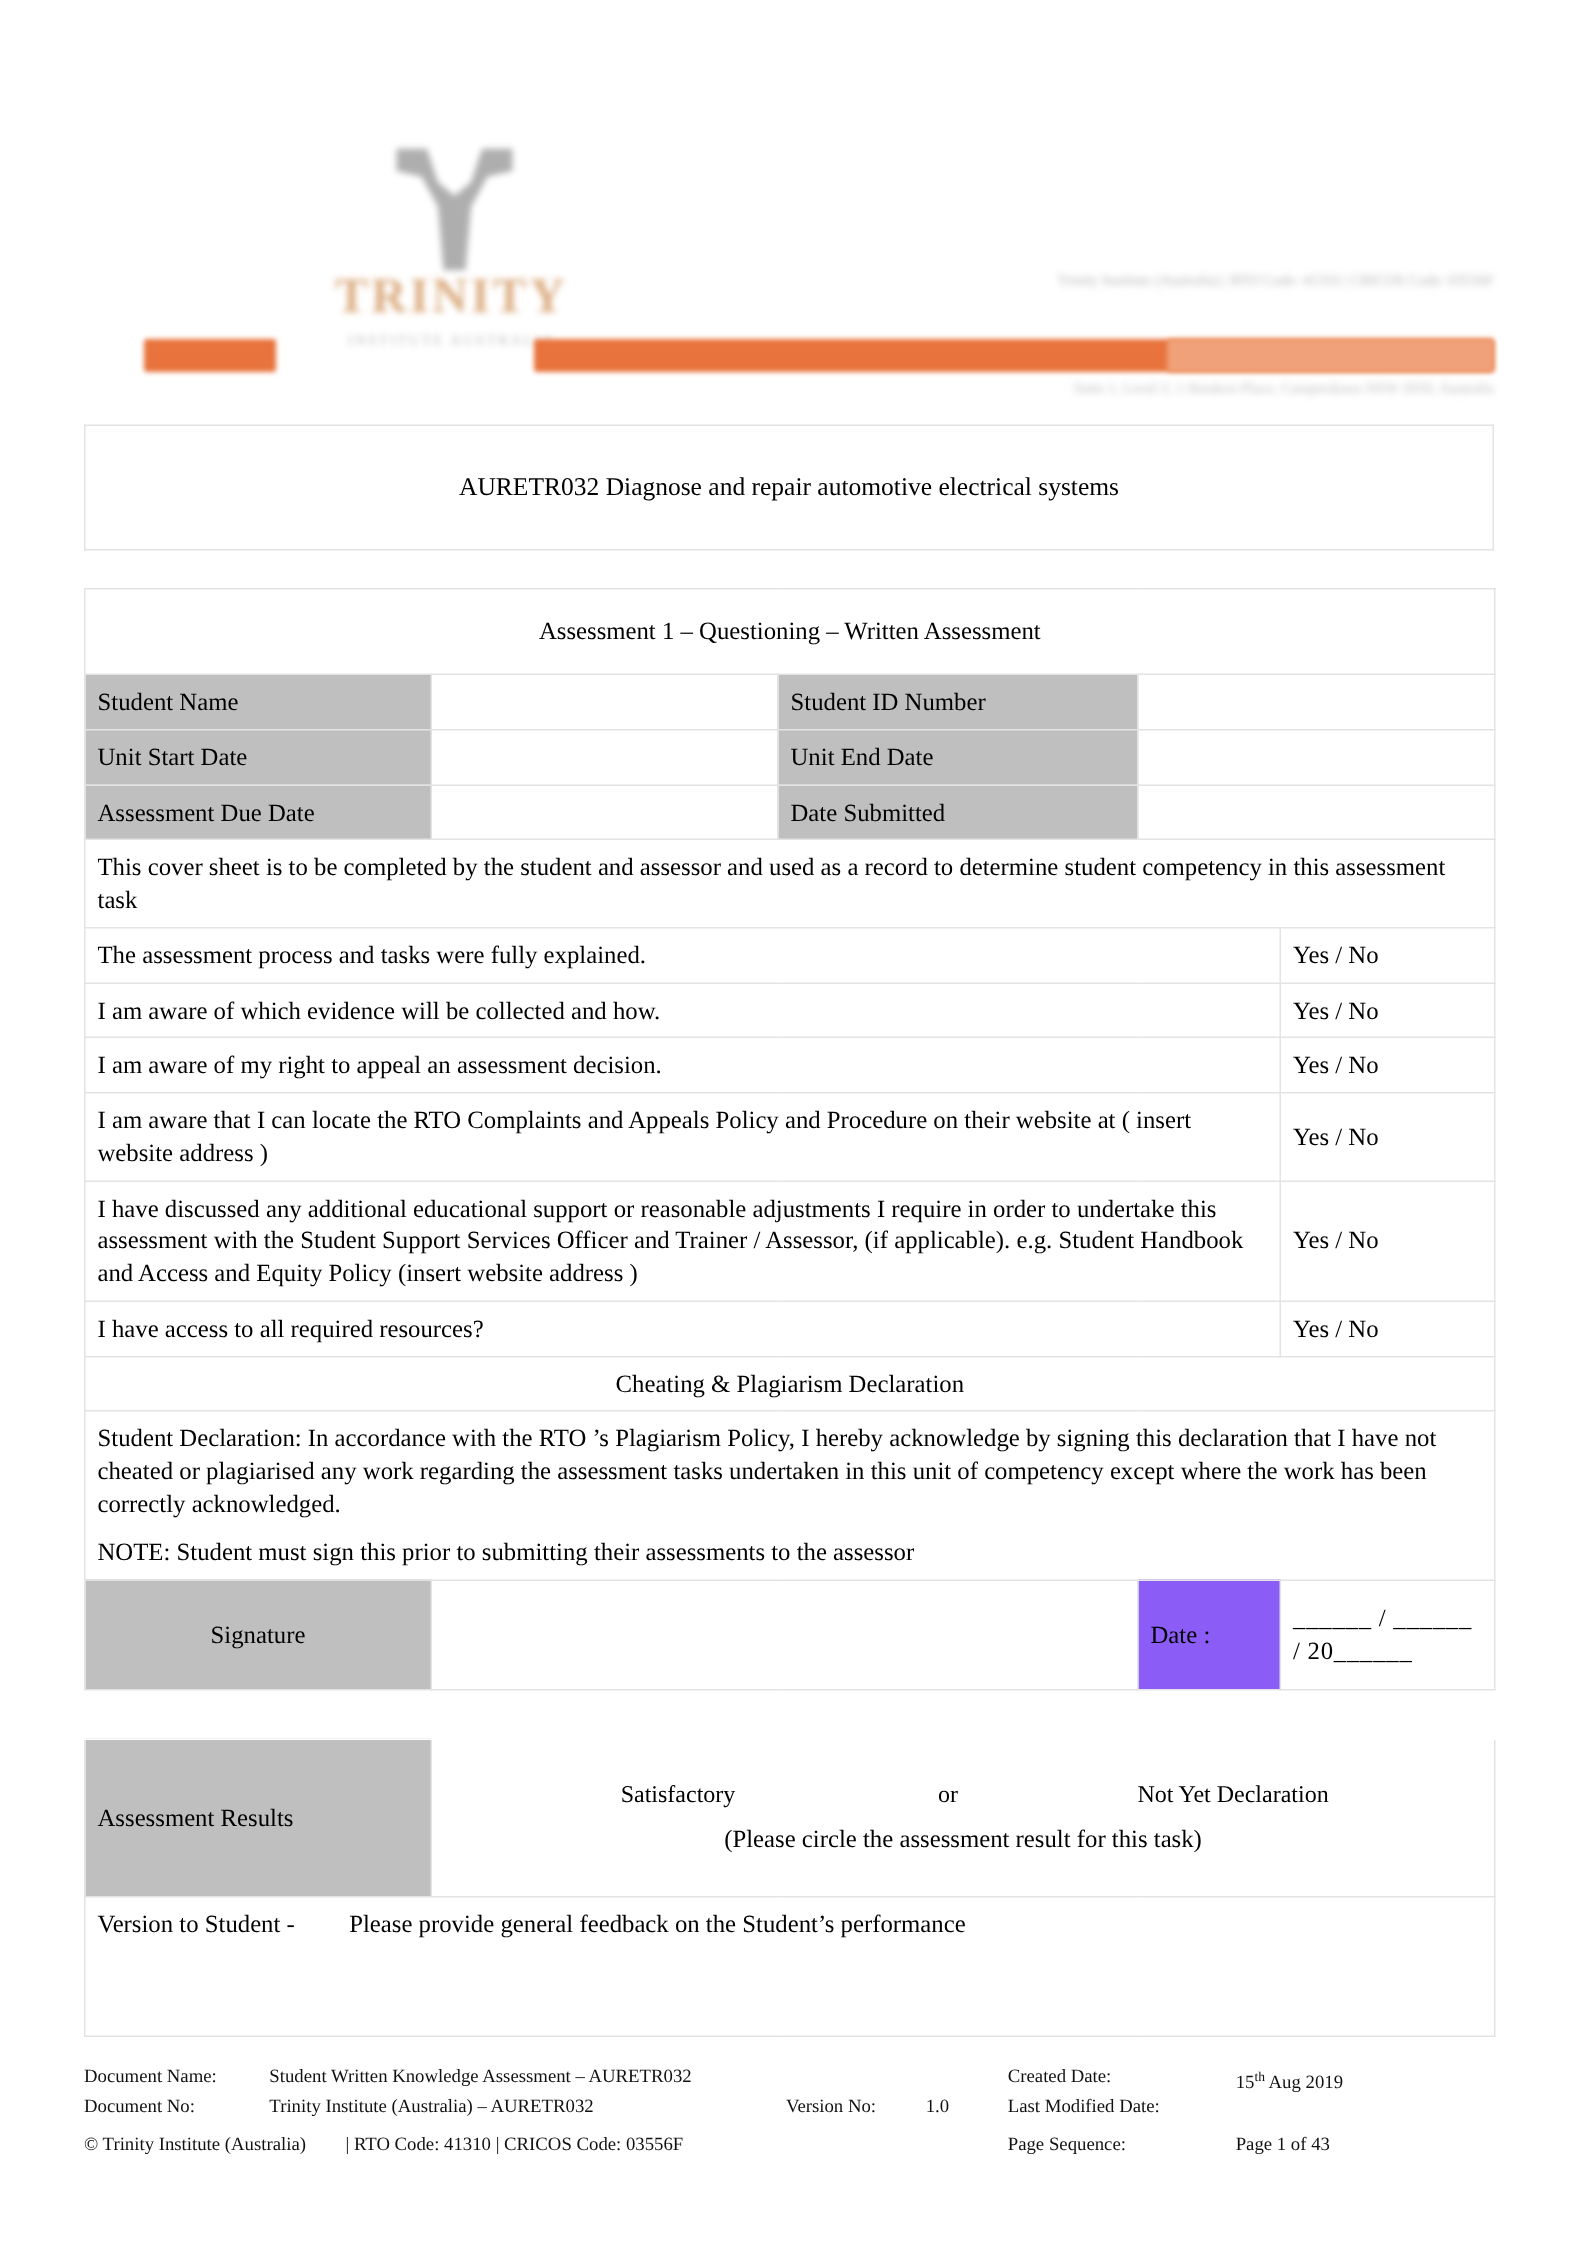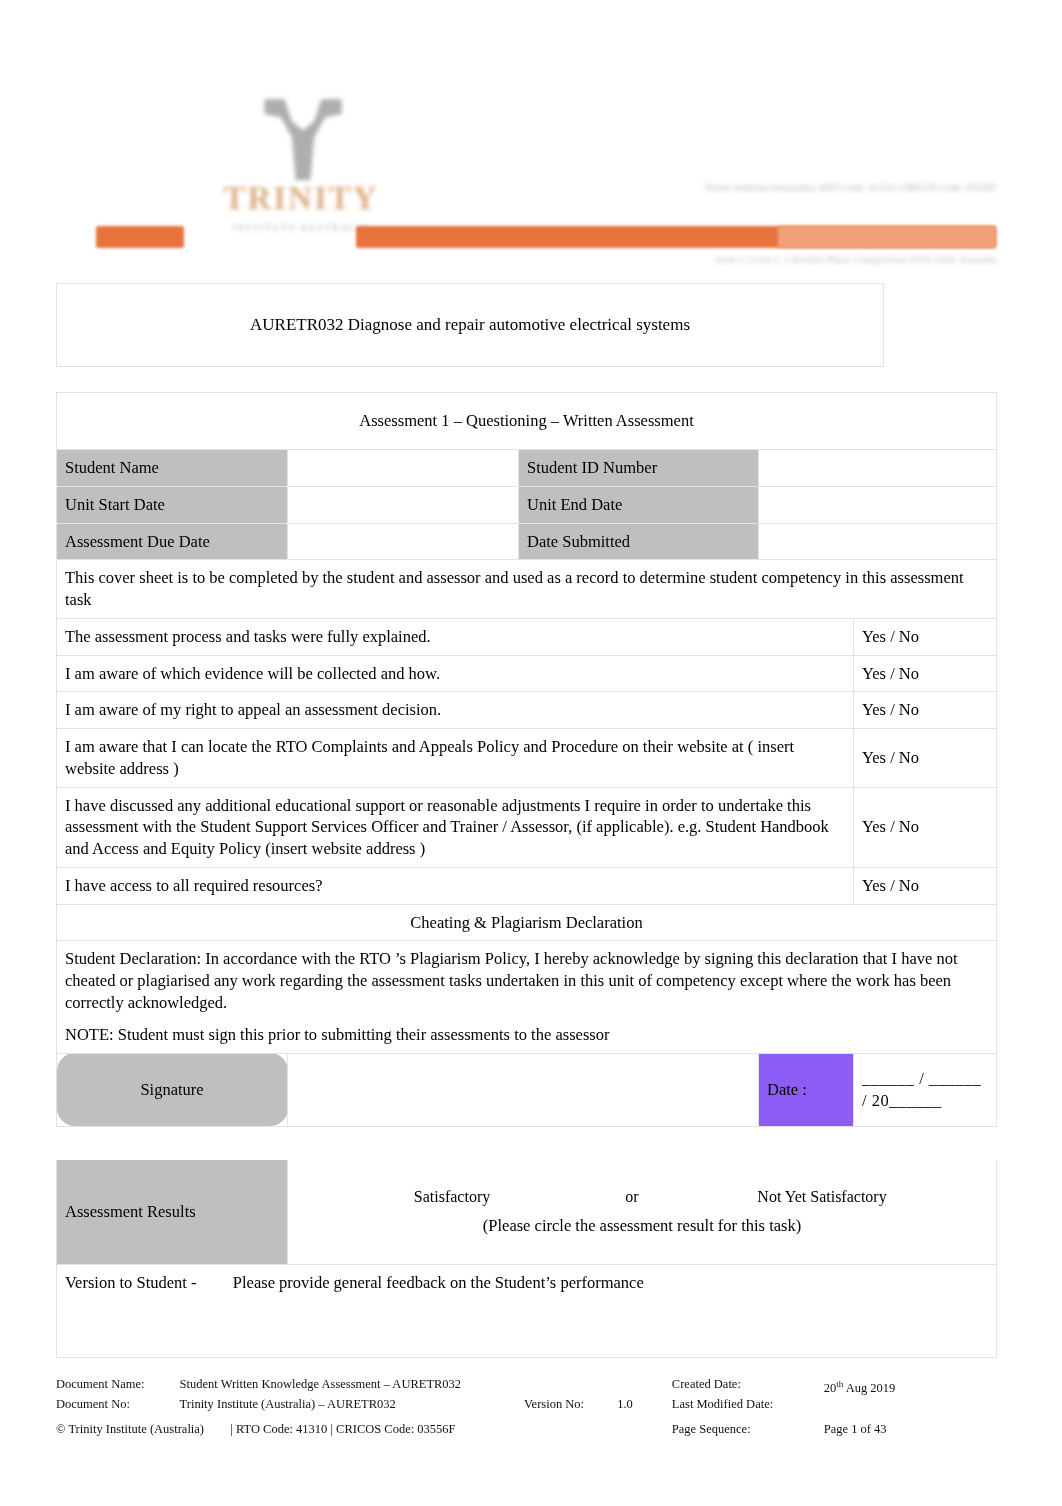--- a/index.html
+++ b/index.html
@@ -120,21 +120,21 @@
     font-size: 10px;
     line-height: 15px;
     color: #bdbdbd;
     filter: blur(2.4px);
   }
 
   
   .tbl {
     position: absolute;
     left: 56px;
-    width: 828px;
+    width: 940px;
     border-collapse: collapse;
     table-layout: fixed;
   }
   .tbl td {
     border: 1px solid #e3e3e3;
     padding: 7px 8px;
     vertical-align: middle;
     font-size: 16.5px;
     line-height: 1.32;
   }
@@ -166,21 +166,20 @@
     width: 143px;
   }
   .decl-head {
     text-align: center;
     font-size: 16.5px;
   }
   .sig-label {
     background: #bfbfbf;
     text-align: center;
     font-size: 16.5px;
-    border-radius: 18px;
   }
   .date-label {
     background: #8b5cf6;
     font-size: 16.5px;
     line-height: 1.28;
     width: 40px;
     padding-left: 10px;
     margin-left: 28px;
   }
   .date-slots {
@@ -370,21 +369,21 @@
     <tr>
       <td style="height:18px; border-left-color:#ffffff; border-right-color:#ffffff; border-bottom-color:#ffffff;" colspan="5"></td>
     </tr>
 
     <tr>
       <td class="result-label" style="height:90px;">Assessment Results</td>
       <td class="result-main" colspan="4">
         <div class="result-row-1">
           <span class="res-sat">Satisfactory</span>
           <span class="res-or">or</span>
-          <span class="res-nys">Not Yet  Satisfactory</span>
+          <span class="res-nys">Not Yet  Declaration</span>
         </div>
         <div class="result-note">(Please circle the assessment result for this task)</div>
       </td>
     </tr>
 
     <tr>
       <td class="feedback-cell" colspan="5" style="height:78px; vertical-align:top;">
         <span>Version to Student -</span>
         <span style="display:inline-block;width:28px"></span>
         <span>Please provide general feedback on the Student’s performance</span>
@@ -403,21 +402,21 @@
         <col class="f-cre-lab">
           <col class="f-cre-val">
       </colgroup>
       <tbody>
           <tr>
         <td>Document Name:</td>
         <td>Student Written Knowledge Assessment – AURETR032</td>
         <td></td>
         <td></td>
         <td>Created Date:</td>
-        <td><span>20</span><sup>th</sup><span> Aug 2019</span></td>
+        <td><span>15</span><sup>th</sup><span> Aug 2019</span></td>
       </tr>
       <tr>
         <td>Document No:</td>
         <td>Trinity Institute (Australia)   – AURETR032</td>
         <td>Version No:</td>
         <td>1.0</td>
         <td>Last Modified Date:</td>
         <td></td>
       </tr>
       <tr class="copy-row">

